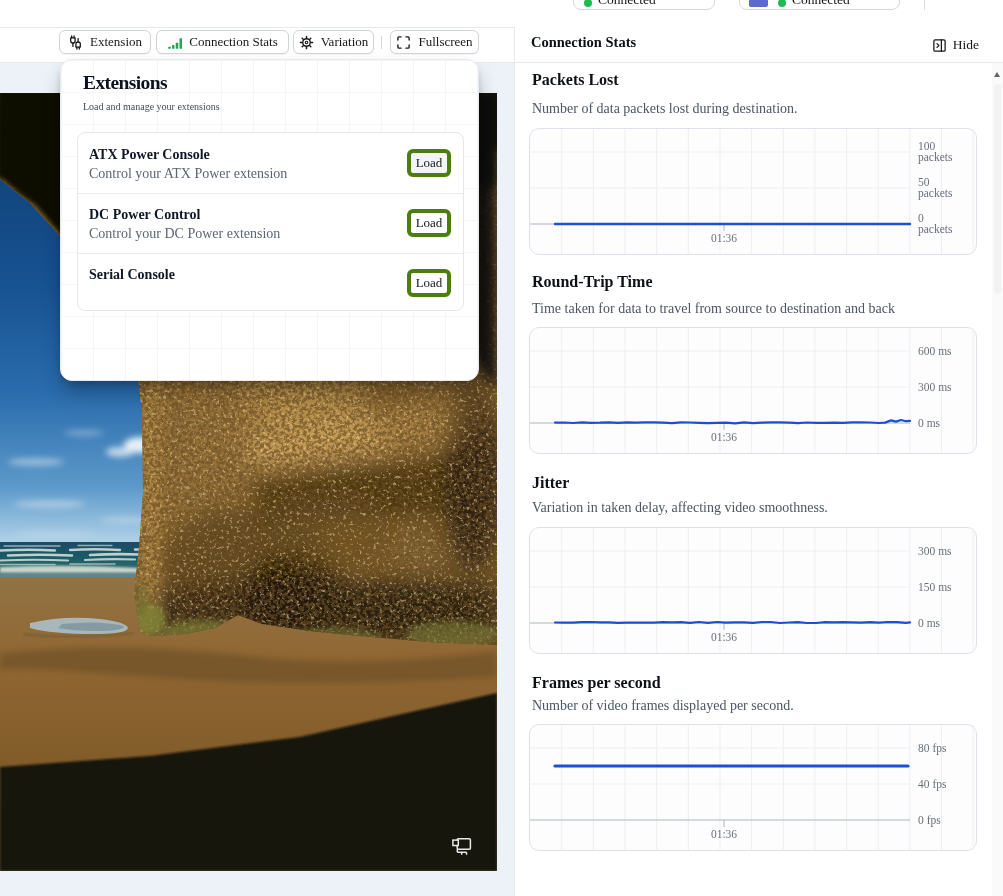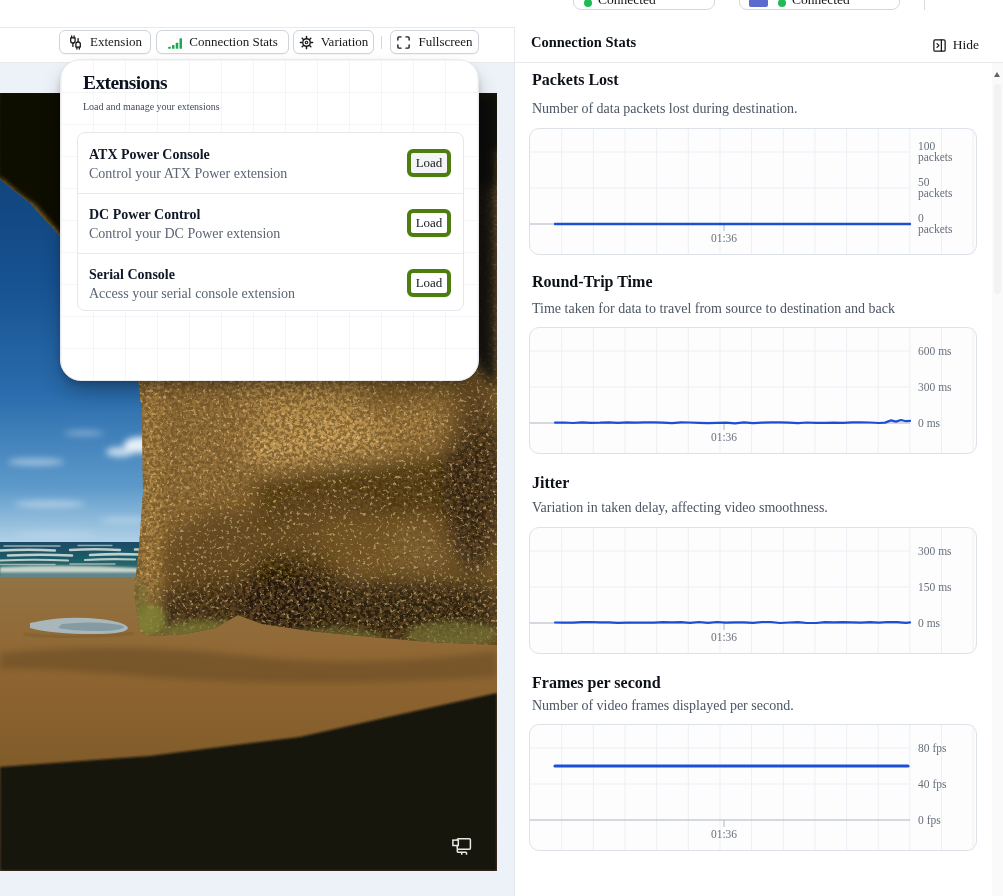--- a/index.html
+++ b/index.html
@@ -18,21 +18,21 @@
 .tbtn{position:absolute;top:2px;height:22px;border:1px solid #cfd4da;border-radius:6px;background:#fff;
   display:flex;align-items:center;justify-content:center;gap:7px;font-size:13px;font-weight:500;color:#15171a;
   box-shadow:0 1px 1px rgba(0,0,0,0.04)}
 #tsep{position:absolute;left:381px;top:8px;width:1px;height:13px;background:#d4d8de}
 
 
 #videobg{position:absolute;left:0;top:62px;width:514px;height:834px;background:#edf2f9}
 #photo{position:absolute;left:0;top:93px;width:497px;height:778px;background:#000}
 
 
-#popover{position:absolute;left:60px;top:59px;width:419px;height:322px;background:#fff;border-radius:21px;
+#popover{position:absolute;left:60px;top:59px;width:419px;height:322px;background:#fff;border-radius:12px;
   border:1px solid #e8eaee;box-shadow:0 12px 22px -4px rgba(0,0,0,0.32),0 4px 8px -2px rgba(0,0,0,0.2);
   box-sizing:border-box;
   background-image:linear-gradient(#f4f5f7 1px,transparent 1px),linear-gradient(90deg,#f4f5f7 1px,transparent 1px);
   background-size:32px 32px;background-position:0 0}
 #popover h2{margin:0;position:absolute;left:22px;top:12px;font-size:19.5px;font-weight:800;color:#0c1220;letter-spacing:-.6px}
 #popover .sub{position:absolute;left:22px;top:41px;font-size:10px;color:#414b5a}
 #extcard{position:absolute;left:16px;top:72px;width:387px;height:179px;background:#fff;border:1px solid #e4e7eb;border-radius:8px;box-sizing:border-box}
 .extrow{position:absolute;left:0;width:100%;height:60px}
 .extrow .t{position:absolute;left:11px;top:14px;font-size:14px;font-weight:700;color:#101828}
 .extrow .d{position:absolute;left:11px;top:33px;font-size:14px;color:#5b6574}
@@ -261,21 +261,20 @@
       </div>
       <div class="extdiv" style="top:60px"></div>
       <div class="extrow" style="top:60px">
         <div class="t">DC Power Control</div>
         <div class="d">Control your DC Power extension</div>
         <div class="loadbtn">Load</div>
       </div>
       <div class="extdiv" style="top:120px"></div>
       <div class="extrow" style="top:120px">
         <div class="t">Serial Console</div>
-        <div class="d">Access your serial console extension</div>
         <div class="loadbtn">Load</div>
       </div>
     </div>
   </div>
 
   <div id="rpanel">
     <div id="rphead">
       <div class="title">Connection Stats</div>
       <div id="hide">
           <svg width="15" height="15" viewBox="0 0 24 24" fill="none" stroke="#15171a" stroke-width="2" stroke-linecap="round" stroke-linejoin="round" style="flex:none">

